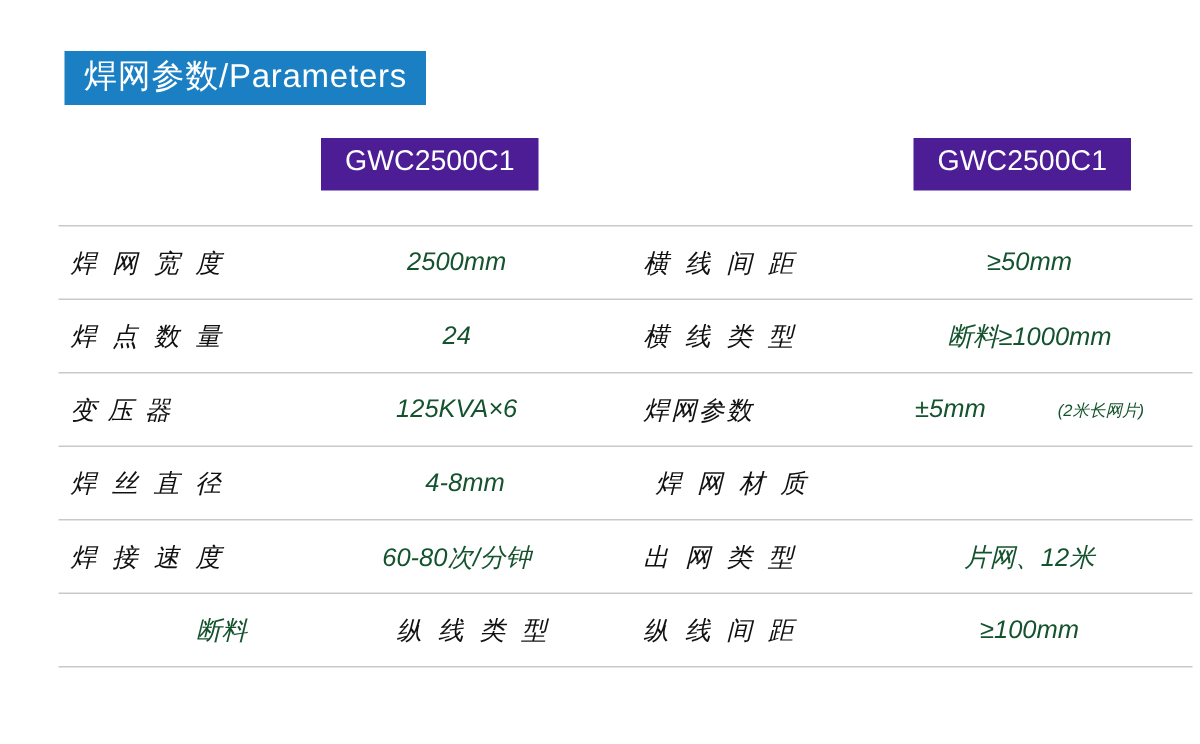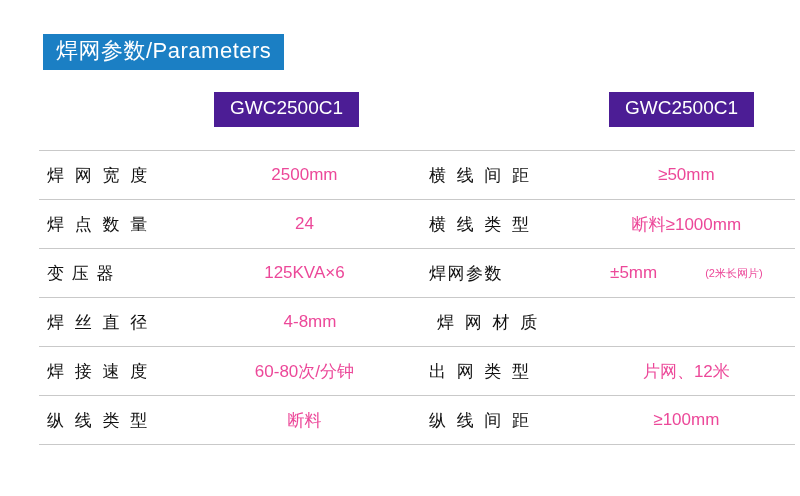--- a/index.html
+++ b/index.html
@@ -55,20 +55,21 @@
     line-height: 1.1;
     white-space: nowrap;
   }
   .model-badge.left  { left: 175px; }
   .model-badge.right { left: 570px; }
 
   
   .table {
     margin-top: 4px;
     border-top: 1px solid #c9c9c9;
+    font-style: italic;
   }
   .row {
     display: flex;
     height: 48px;
     border-bottom: 1px solid #c9c9c9;
     align-items: center;
   }
   .cell {
     display: flex;
     align-items: center;
@@ -80,21 +81,21 @@
     padding-left: 8px;
     font-size: 17px;
     letter-spacing: 3px;
     color: #111;
     white-space: nowrap;
   }
   .value {
     width: 222px;
     justify-content: center;
     font-size: 17px;
-    color: #ec4899;
+    color: #14532d;
     white-space: nowrap;
   }
   .value.small-note {
     font-size: 17px;
   }
   .note {
     font-size: 11px;
     letter-spacing: 0;
     vertical-align: baseline;
     padding-left: 48px;
@@ -156,21 +157,21 @@
 
     <div class="row">
       <div class="cell label">焊 接 速 度</div>
       <div class="cell value">60-80次/分钟</div>
       <div class="cell spacer"></div>
       <div class="cell label">出 网 类 型</div>
       <div class="cell value">片网、12米</div>
     </div>
 
     <div class="row">
+      <div class="cell value">断料</div>
       <div class="cell label">纵 线 类 型</div>
-      <div class="cell value">断料</div>
       <div class="cell spacer"></div>
       <div class="cell label">纵 线 间 距</div>
       <div class="cell value">≥100mm</div>
     </div>
 
   </div>
 </div>
 
 </body></html>

